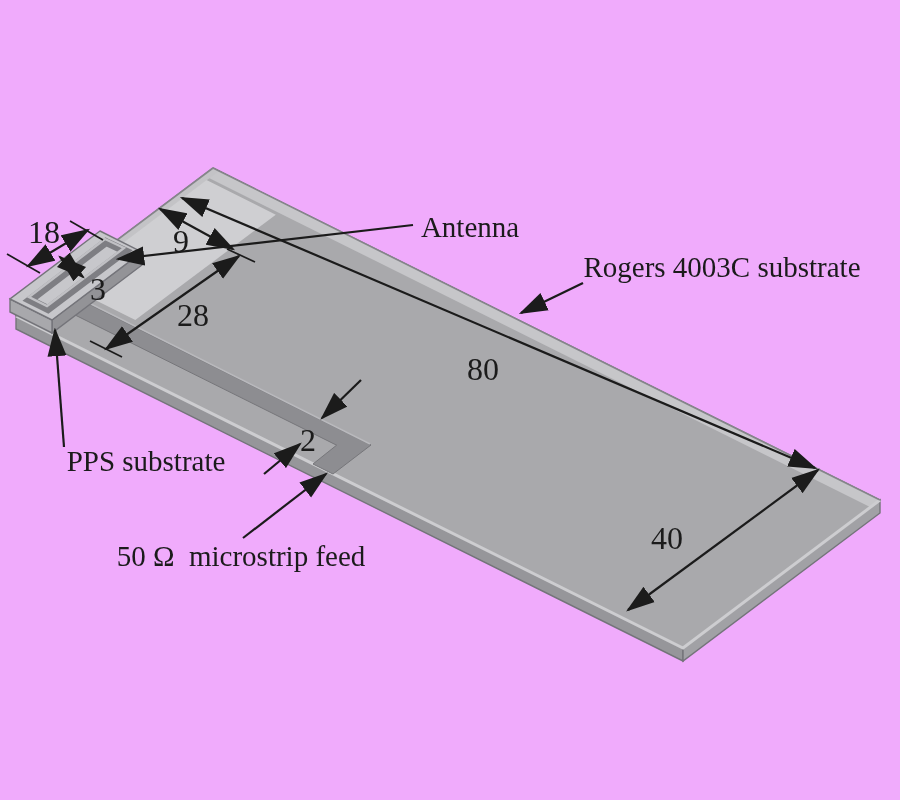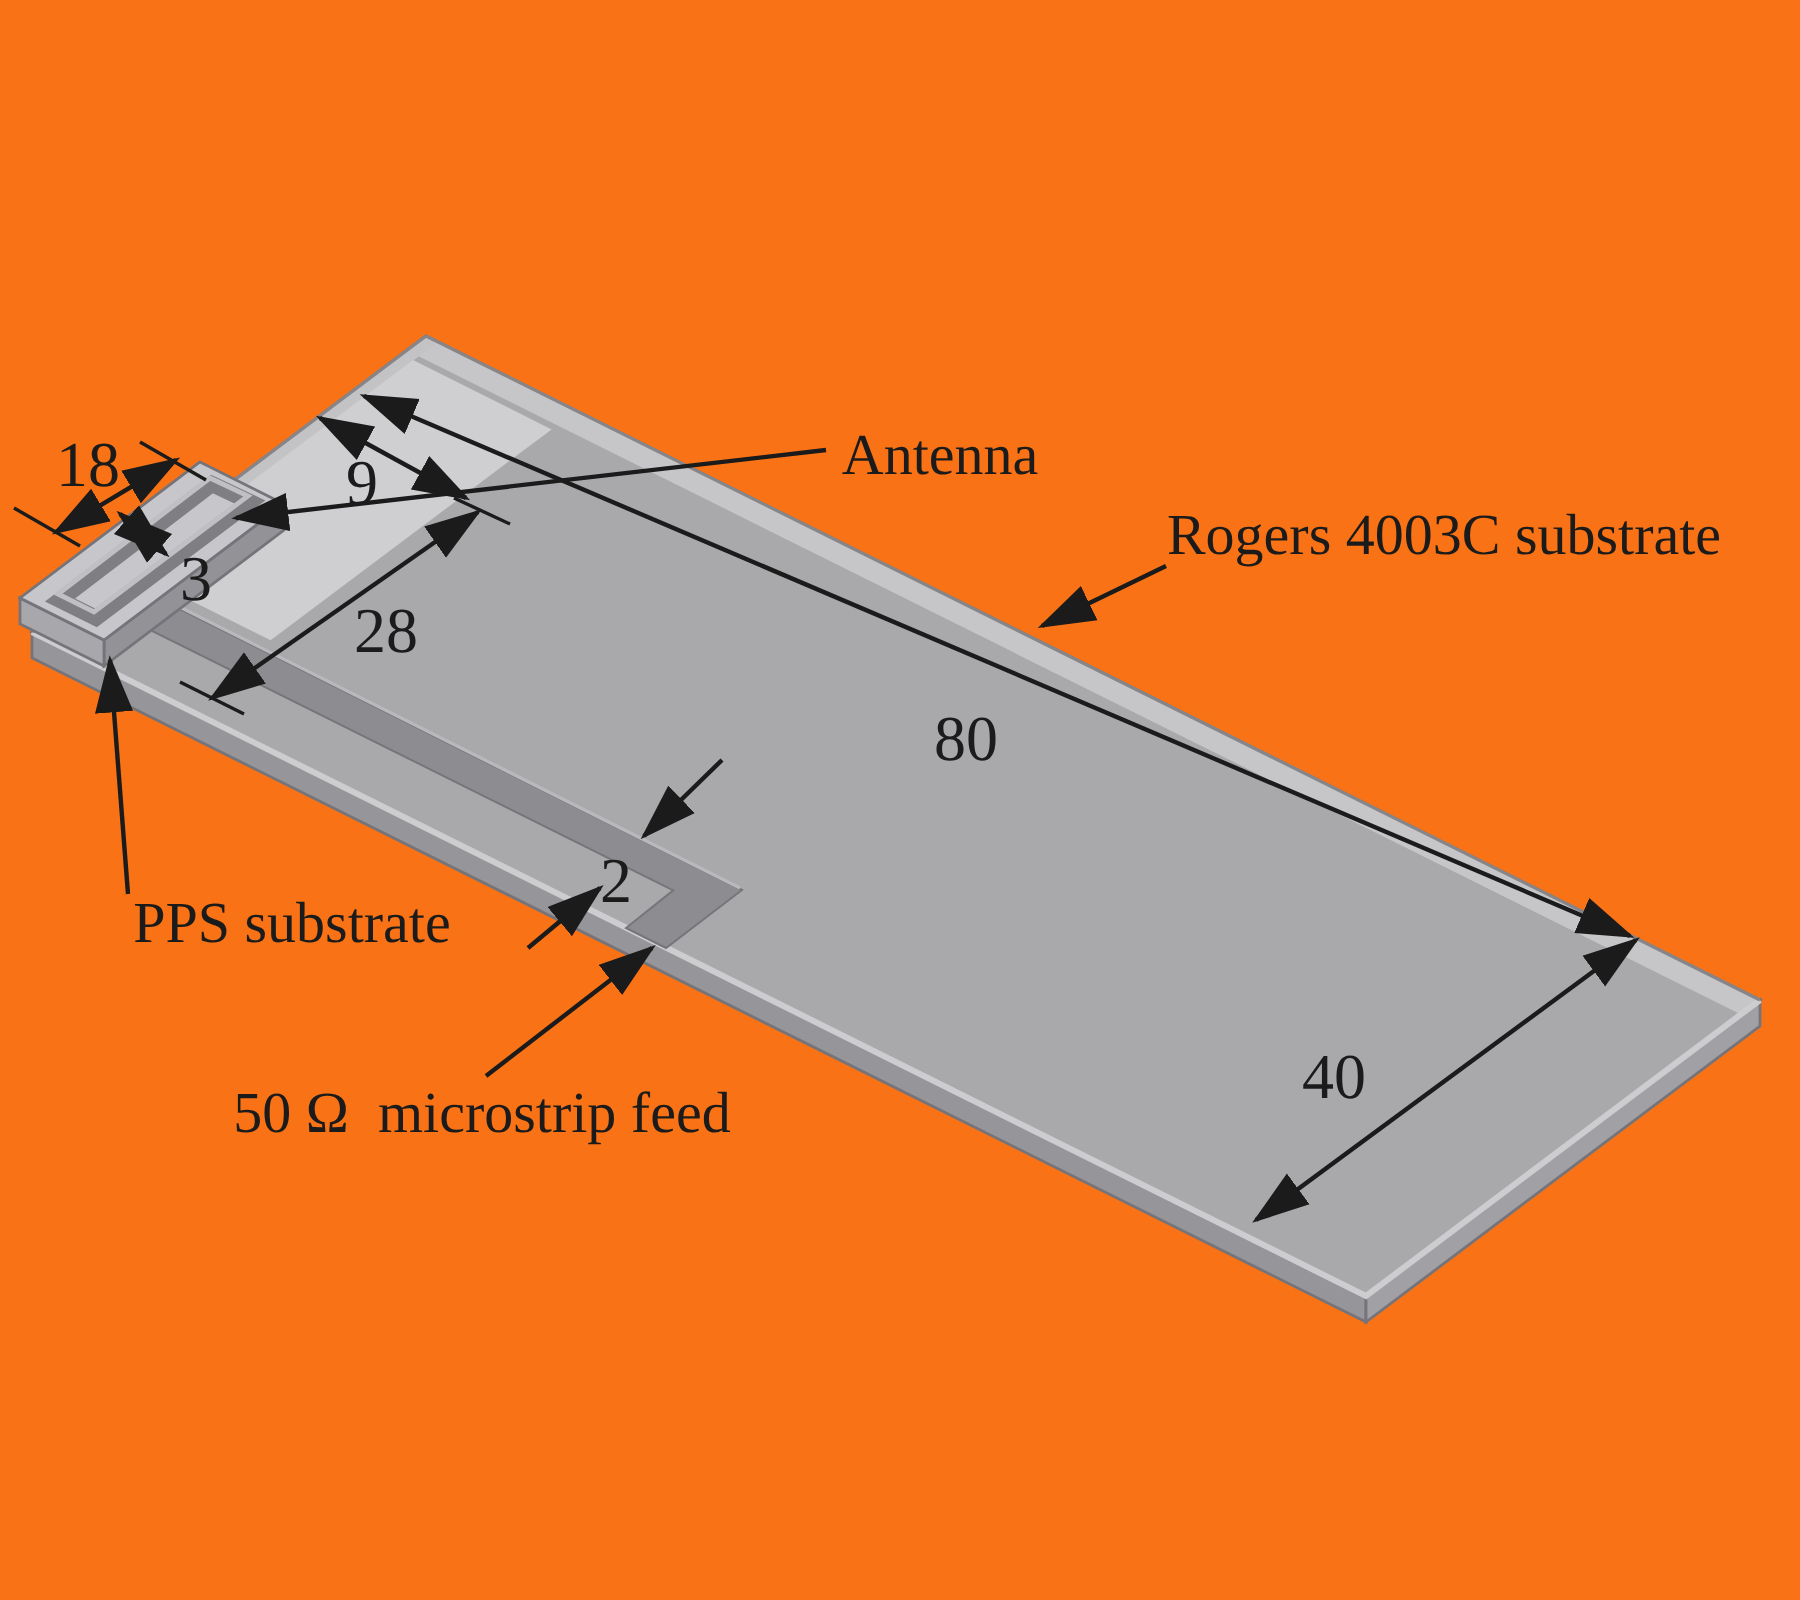--- a/index.html
+++ b/index.html
@@ -1,16 +1,16 @@
 <!DOCTYPE html>
 <html><head>
 <meta charset="utf-8">
 <style>
   html,body{margin:0;padding:0;background:#ffffff;}
-  .stage{position:relative;width:900px;height:800px;background:#f97316;overflow:hidden;
+  .stage{position:relative;width:900px;height:800px;background:#f0abfc;overflow:hidden;
          font-family:"Liberation Serif", serif;}
   svg{display:block;}
   text{fill:#1b1b1b;}
   .dim-num{font-size:32px;}
   .lbl{font-size:29px;}
   .dimline{stroke:#1b1b1b;stroke-width:2.2;fill:none;}
   .extline{stroke:#1b1b1b;stroke-width:1.7;fill:none;}
   .leader{stroke:#1b1b1b;stroke-width:2.2;fill:none;}
   .outline{stroke:#74747a;stroke-width:1.4;}
 </style>

